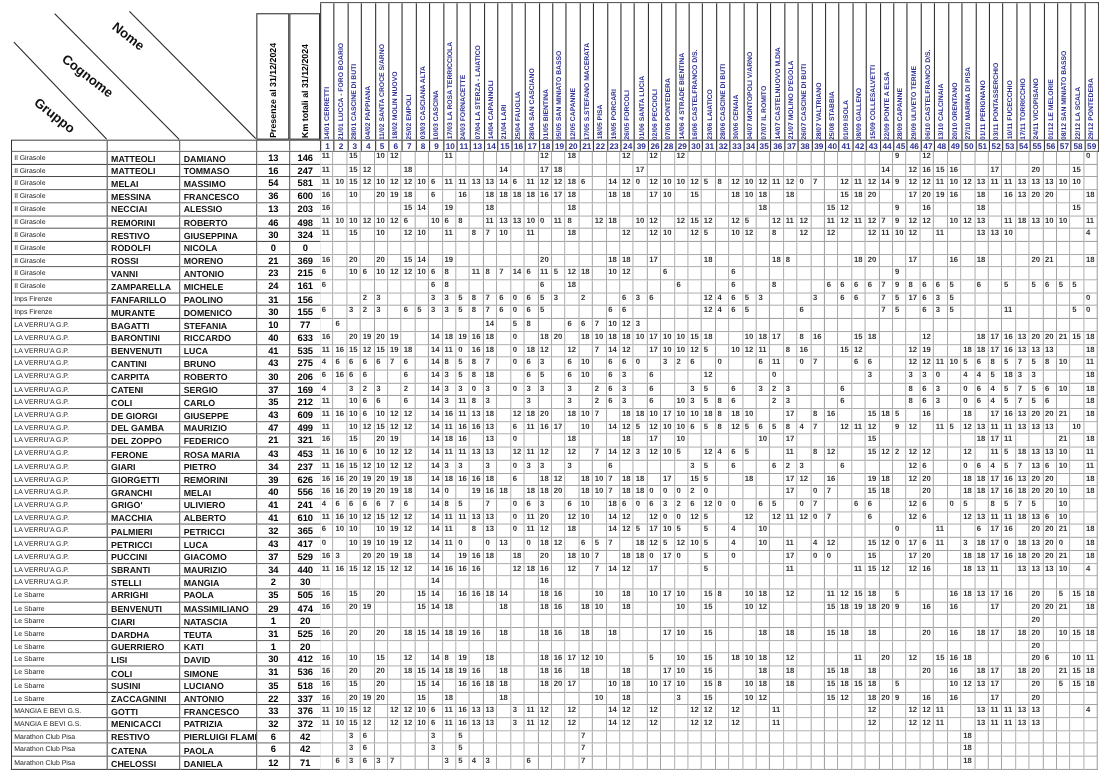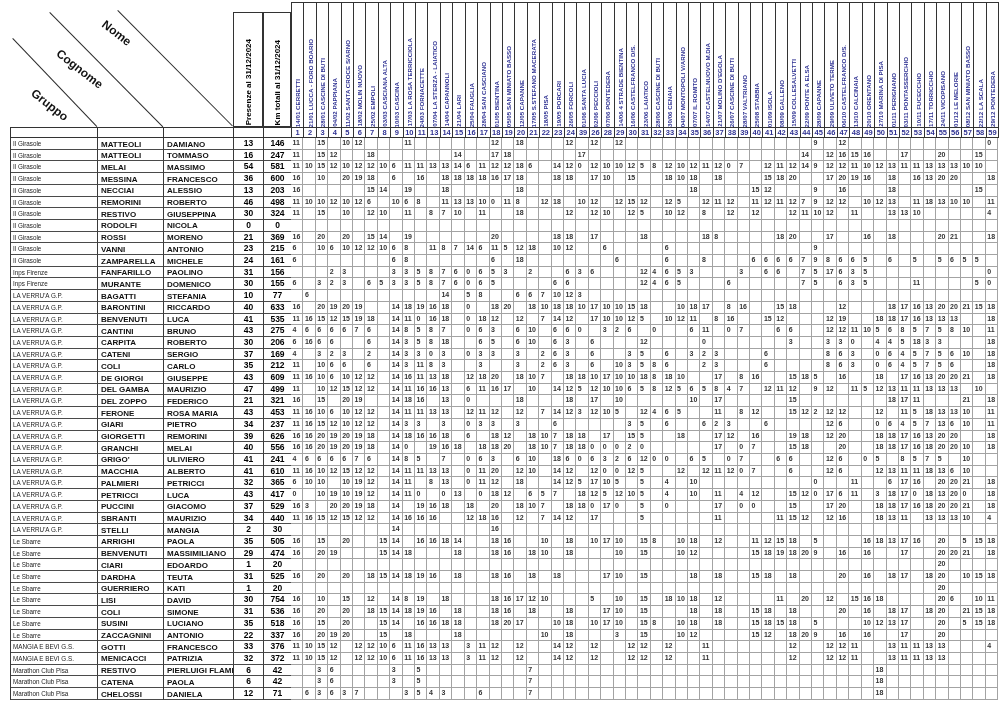--- a/index.html
+++ b/index.html
@@ -475,38 +475,38 @@
       <div class="lc nm">PAOLA</div>
       <div class="lc num">35</div>
       <div class="lc num">505</div>
       <div class="lc g">Le Sbarre</div>
       <div class="lc nm">BENVENUTI</div>
       <div class="lc nm">MASSIMILIANO</div>
       <div class="lc num">29</div>
       <div class="lc num">474</div>
       <div class="lc g">Le Sbarre</div>
       <div class="lc nm">CIARI</div>
-      <div class="lc nm">EDOARDO</div>
+      <div class="lc nm">NATASCIA</div>
       <div class="lc num">1</div>
       <div class="lc num">20</div>
       <div class="lc g">Le Sbarre</div>
       <div class="lc nm">DARDHA</div>
       <div class="lc nm">TEUTA</div>
       <div class="lc num">31</div>
       <div class="lc num">525</div>
       <div class="lc g">Le Sbarre</div>
       <div class="lc nm">GUERRIERO</div>
       <div class="lc nm">KATI</div>
       <div class="lc num">1</div>
       <div class="lc num">20</div>
       <div class="lc g">Le Sbarre</div>
       <div class="lc nm">LISI</div>
       <div class="lc nm">DAVID</div>
       <div class="lc num">30</div>
-      <div class="lc num">754</div>
+      <div class="lc num">412</div>
       <div class="lc g">Le Sbarre</div>
       <div class="lc nm">COLI</div>
       <div class="lc nm">SIMONE</div>
       <div class="lc num">31</div>
       <div class="lc num">536</div>
       <div class="lc g">Le Sbarre</div>
       <div class="lc nm">SUSINI</div>
       <div class="lc nm">LUCIANO</div>
       <div class="lc num">35</div>
       <div class="lc num">518</div>

